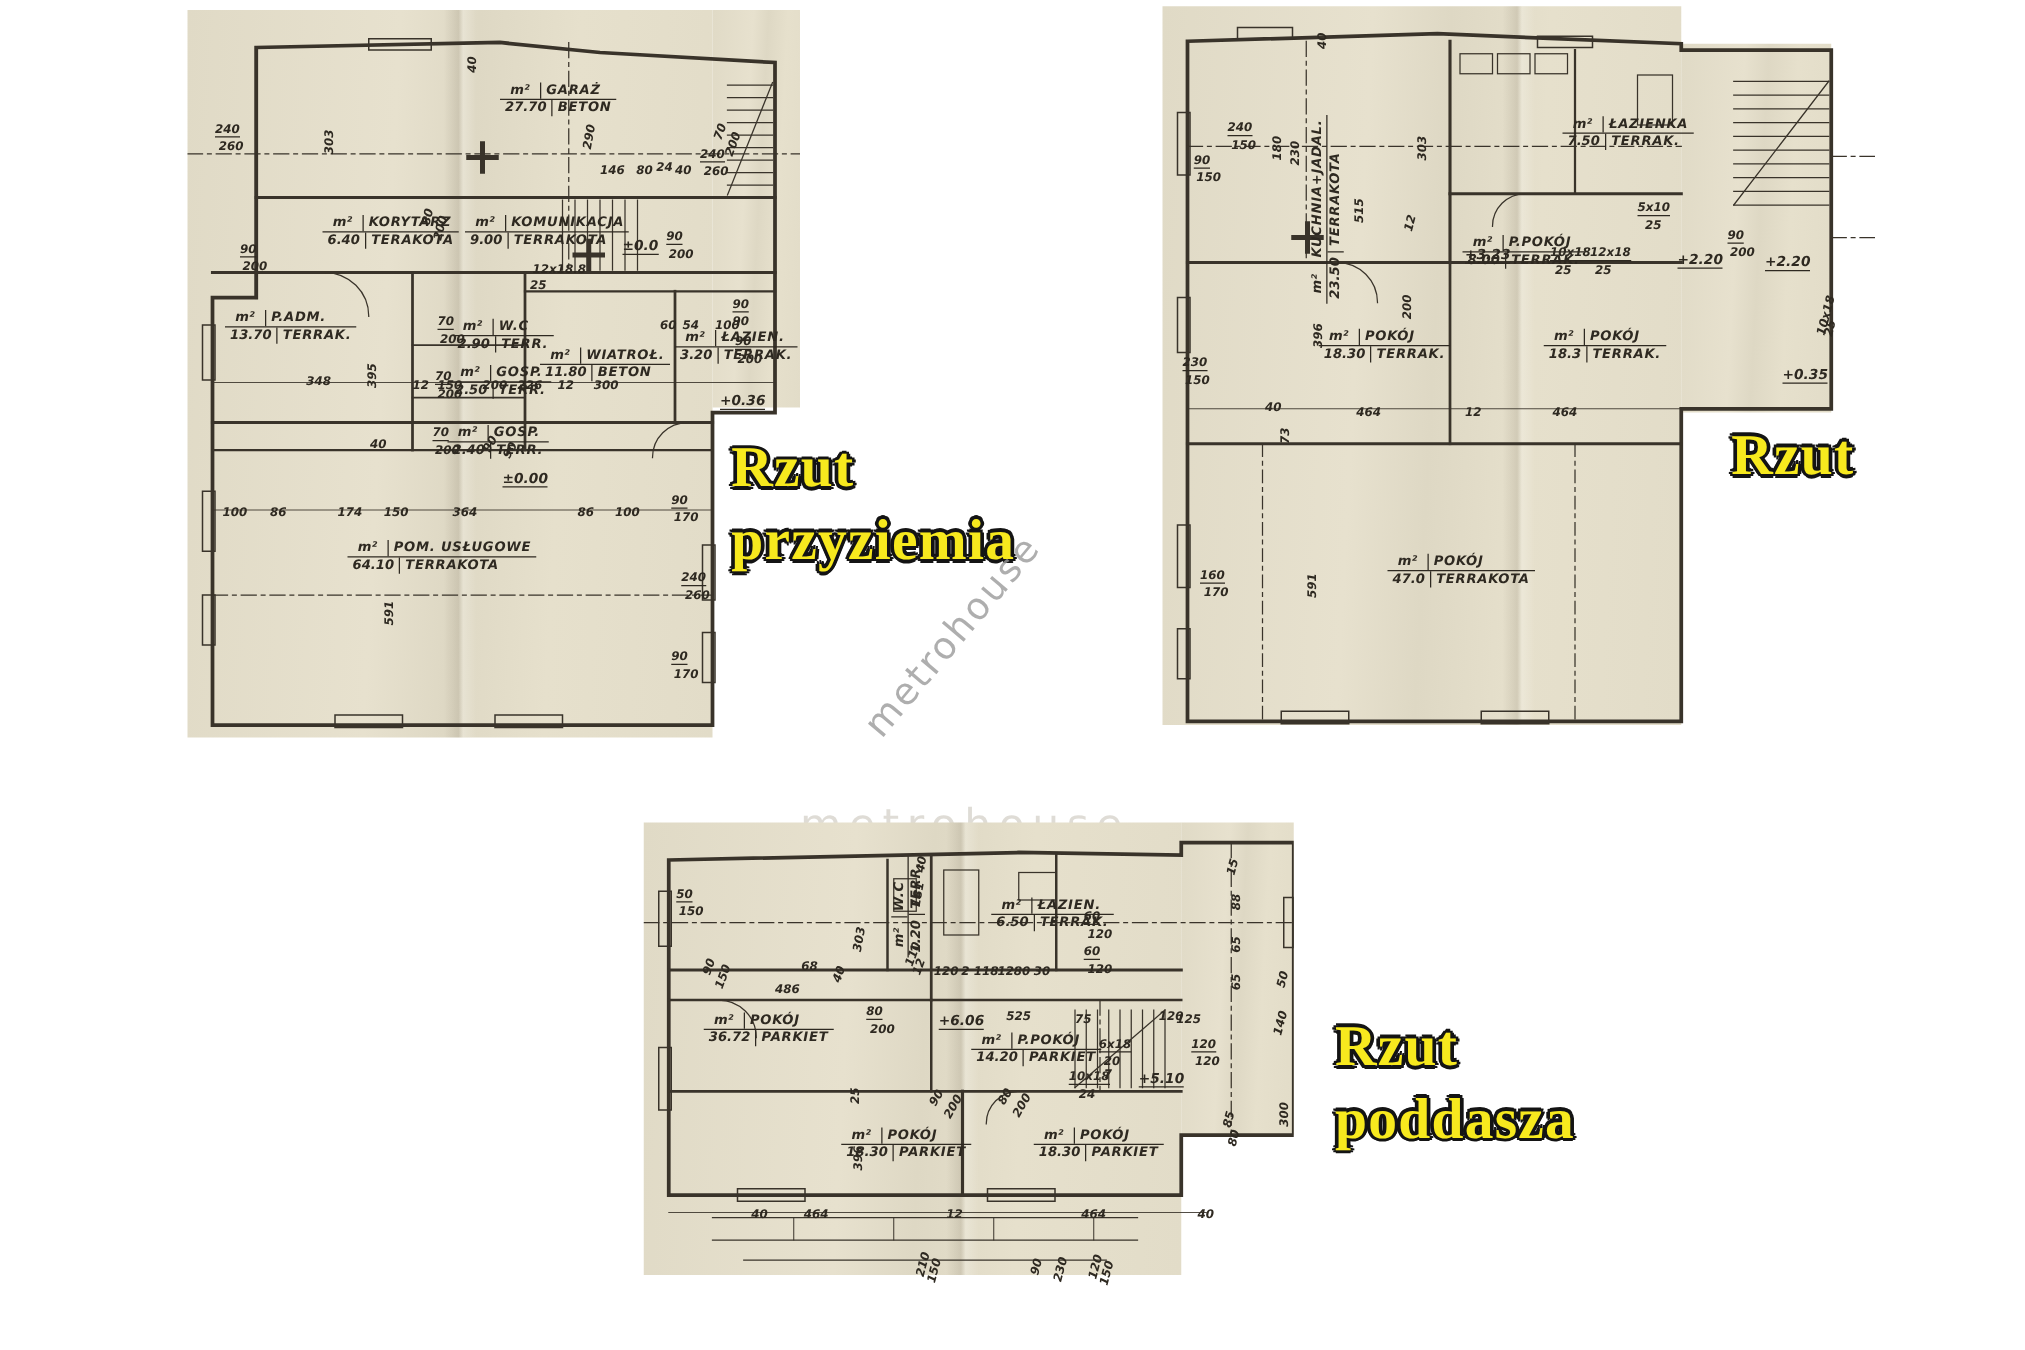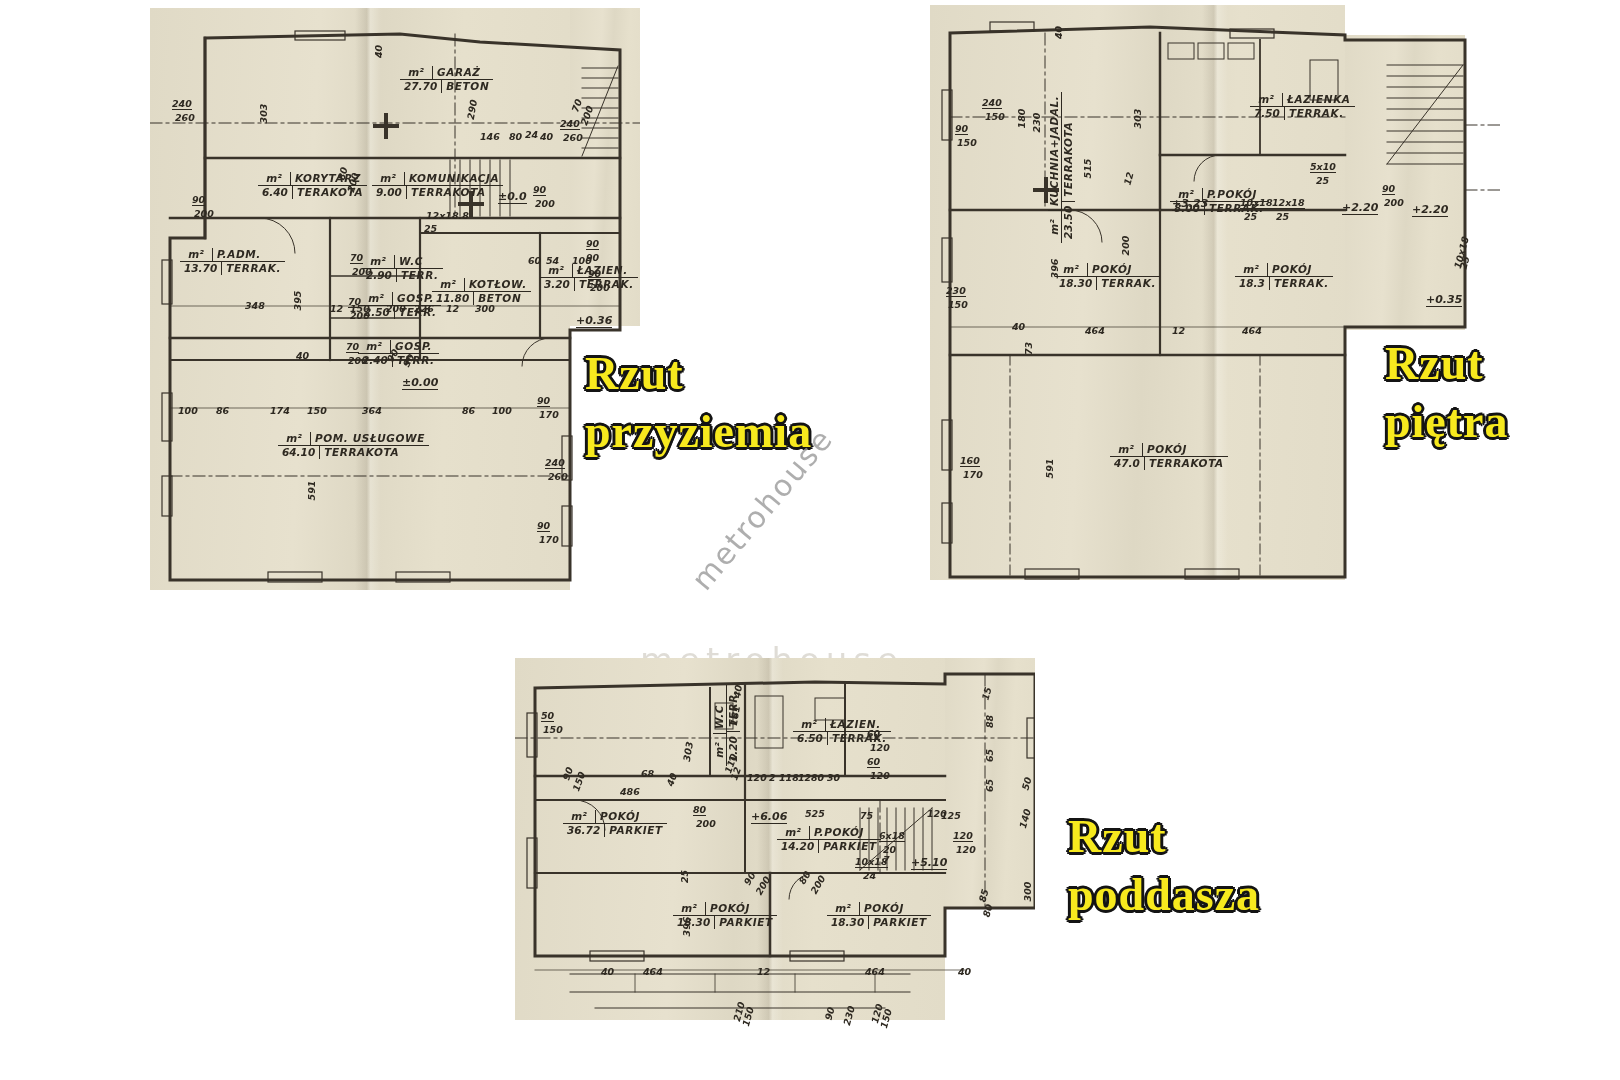--- a/index.html
+++ b/index.html
@@ -137,21 +137,21 @@
           <span class="rl-name">GOSP.</span>
         </div>
         <div class="rl-row rl-bot">
           <span class="rl-area">2.40</span>
           <span class="rl-floor">TERR.</span>
         </div>
       </div>
       <div class="room-label" style="left: 282px; top: 270px;">
         <div class="rl-row">
           <span class="rl-m2">m²</span>
-          <span class="rl-name">KOTŁOW.</span>
+          <span class="rl-name">WIATROŁ.</span>
         </div>
         <div class="rl-row rl-bot">
           <span class="rl-area">11.80</span>
           <span class="rl-floor">BETON</span>
         </div>
       </div>
       <div class="room-label" style="left: 390px; top: 256px;">
         <div class="rl-row">
           <span class="rl-m2">m²</span>
           <span class="rl-name">ŁAZIEN.</span>
@@ -529,20 +529,19 @@
       <span class="dim" style="left: 361px; top: 355px; transform: rotate(-75deg);">150</span>
     </div>
 </div>
 
 <div class="title" style="left:585px;top:345px;">
   <div>Rzut</div>
   <div>przyziemia</div>
 </div>
 <div class="title" style="left:1385px;top:335px;">
   <div>Rzut</div>
-  <div>piętra</div>
 </div>
 <div class="title" style="left:1068px;top:808px;">
   <div>Rzut</div>
   <div>poddasza</div>
 </div>
 
 <div class="wm" style="left:698px;top:568px;">metrohouse</div>
 
 </body></html>

